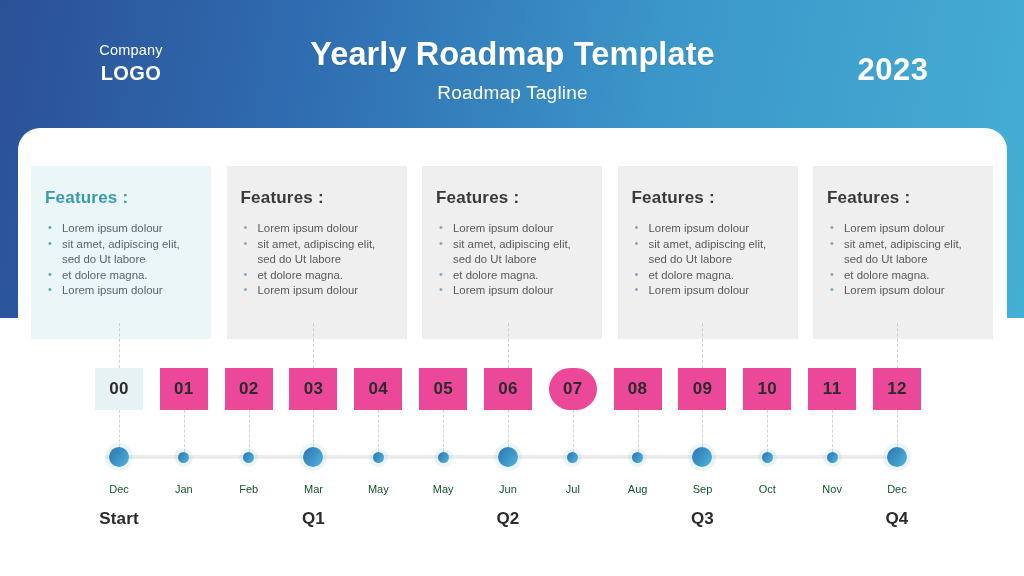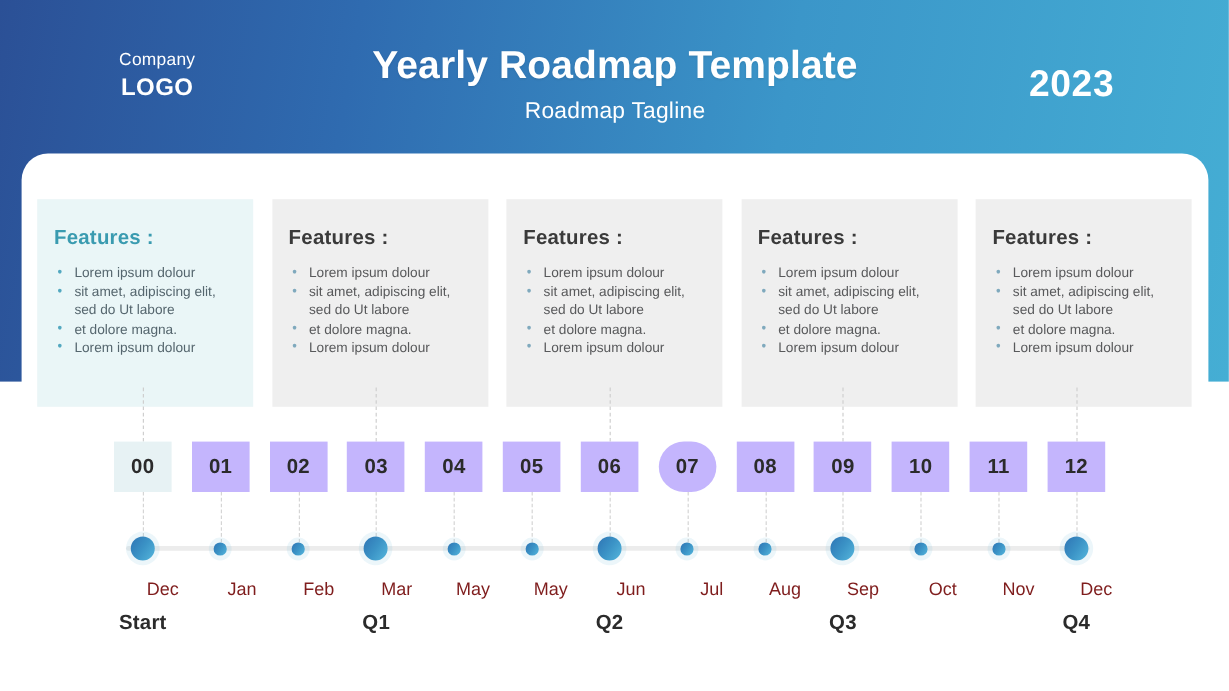--- a/index.html
+++ b/index.html
@@ -137,21 +137,21 @@
     width: 0;
     height: 45px;
     border-left: 1px dashed #cfcfcf;
   }
 
   
   .num-box {
     position: absolute;
     top: 368px;
     width: 48px; height: 42px;
-    background: #c4b5fd;
+    background: #ec4899;
     color: #2b2b2b;
     font-size: 17px;
     font-weight: bold;
     display: flex;
     align-items: center;
     justify-content: center;
     letter-spacing: .3px;
   }
   .num-box.accent { background: #e7f2f4; }
 
@@ -179,23 +179,23 @@
     background: linear-gradient(125deg, #2e74b4 0%, #3b93c6 50%, #55b6dc 100%);
     box-shadow: 0 0 0 4px rgba(120,190,220,.14);
   }
   .dot.big  { width: 20px; height: 20px; top: 447px; }
   .dot.small{ width: 11px; height: 11px; top: 452px; }
 
   .month {
     position: absolute;
     top: 483px;
     width: 60px;
-    text-align: right;
-    font-size: 15px;
-    color: #7f1d1d;
+    text-align: center;
+    font-size: 11px;
+    color: #14532d;
   }
 
   .quarter {
     position: absolute;
     top: 509px;
     width: 90px;
     text-align: center;
     font-size: 17px;
     font-weight: bold;
     color: #2b2b2b;

